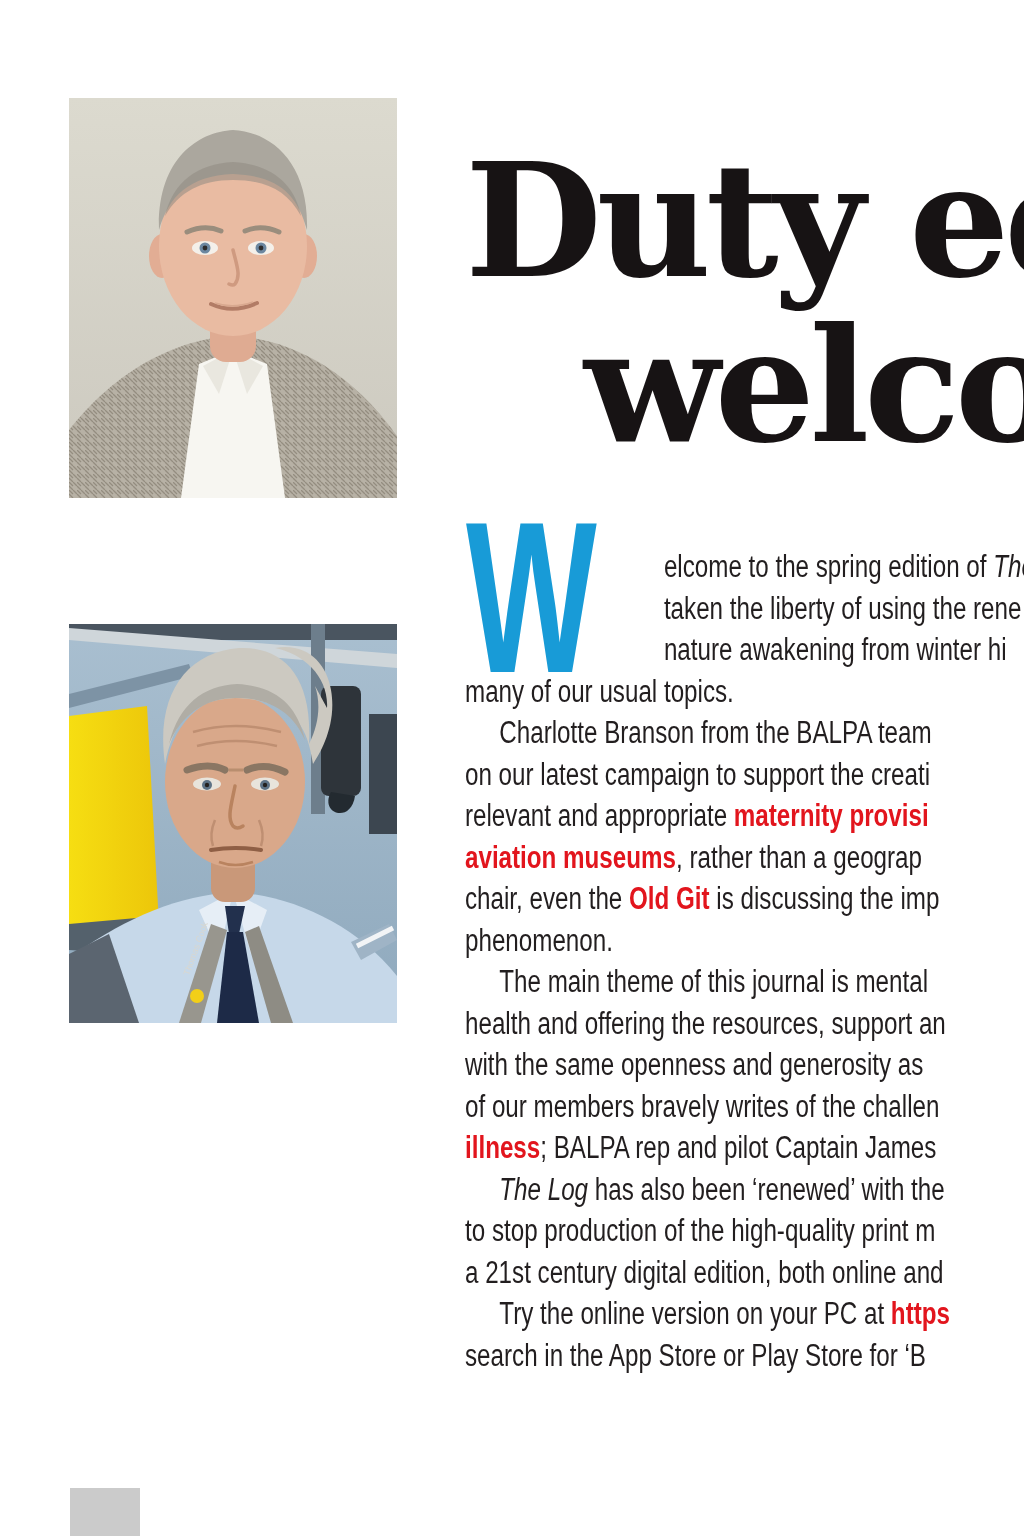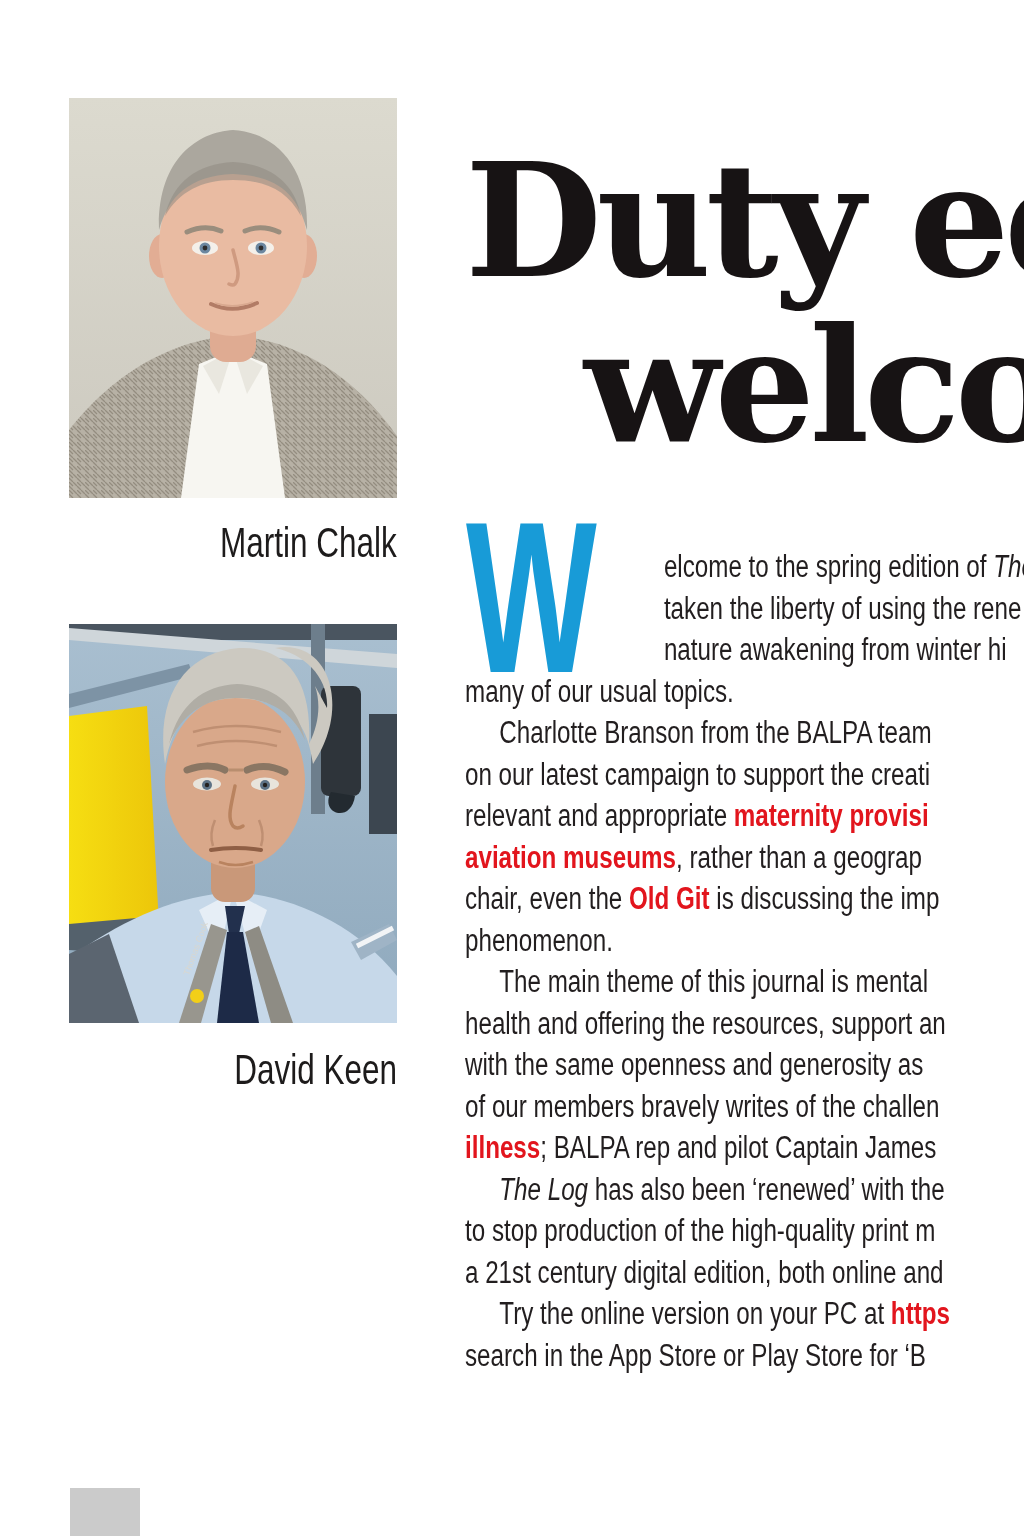--- a/index.html
+++ b/index.html
@@ -94,23 +94,20 @@
       <circle cx="136" cy="150" r="5.5" fill="#6c87a0"></circle>
       <circle cx="192" cy="150" r="5.5" fill="#6c87a0"></circle>
       <circle cx="136" cy="150" r="2.4" fill="#2d2c2c"></circle>
       <circle cx="192" cy="150" r="2.4" fill="#2d2c2c"></circle>
 
       <path d="M164,152 C168,168 172,178 166,186 Q164,188 160,186" stroke="#cf9a80" stroke-width="3.5" fill="none" stroke-linecap="round"></path>
       <path d="M142,206 Q164,216 188,205" stroke="#b27c66" stroke-width="4" fill="none" stroke-linecap="round"></path>
       <path d="M146,205 Q164,211 184,204" stroke="#d8a88f" stroke-width="1.5" fill="none"></path>
     </svg>
   </div>
-  <div class="caption" id="caption-martin">
-    <span>Martin Chalk</span>
-  </div>
 
   <div class="headline" id="headline-1">Duty ed</div>
   <div class="headline" id="headline-2">welcom</div>
 
   <div class="photo" id="photo-david">
     <svg viewBox="0 0 328 399" preserveAspectRatio="none">
       <defs>
         <linearGradient id="sky2" x1="0" y1="0" x2="0" y2="1">
           <stop offset="0" stop-color="#a9bfd0"></stop>
             <stop offset="1" stop-color="#8fa9bd"></stop>
@@ -170,23 +167,20 @@
       <circle cx="196" cy="161" r="5" fill="#5d7285"></circle>
       <circle cx="138" cy="161" r="2.2" fill="#24211f"></circle>
       <circle cx="196" cy="161" r="2.2" fill="#24211f"></circle>
 
       <path d="M166,162 C162,182 158,194 164,202 Q168,206 174,202" stroke="#b9835f" stroke-width="3.5" fill="none" stroke-linecap="round"></path>
       <path d="M146,196 Q140,210 144,222" stroke="#bf8f72" stroke-width="2.5" fill="none"></path>
       <path d="M190,196 Q196,210 192,222" stroke="#bf8f72" stroke-width="2.5" fill="none"></path>
       <path d="M142,226 Q166,222 192,226" stroke="#8f5f45" stroke-width="4" fill="none" stroke-linecap="round"></path>
       <path d="M150,238 Q166,244 184,238" stroke="#b9835f" stroke-width="2.5" fill="none"></path>
     </svg>
-  </div>
-  <div class="caption" id="caption-david">
-    <span>David Keen</span>
   </div>
 
   <div id="drop-cap">W</div>
 
   <div id="body-lines">
       <div class="line wrap"><span class="seg-plain">elcome to the spring edition of </span><span class="seg-italic">The</span></div>
       <div class="line wrap"><span class="seg-plain">taken the liberty of using the rene</span></div>
       <div class="line wrap"><span class="seg-plain">nature awakening from winter hi</span></div>
       <div class="line flush"><span class="seg-plain">many of our usual topics.</span></div>
       <div class="line indent"><span class="seg-plain">Charlotte Branson from the BALPA team</span></div>

